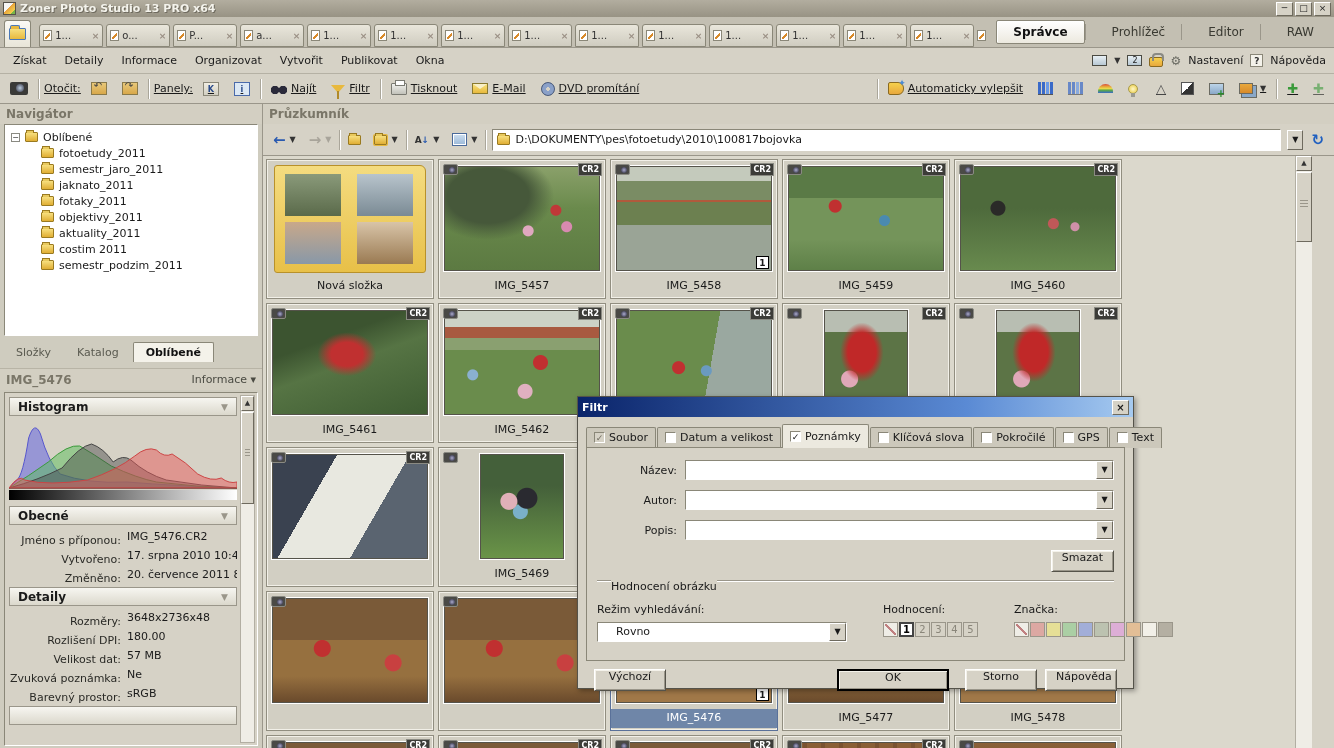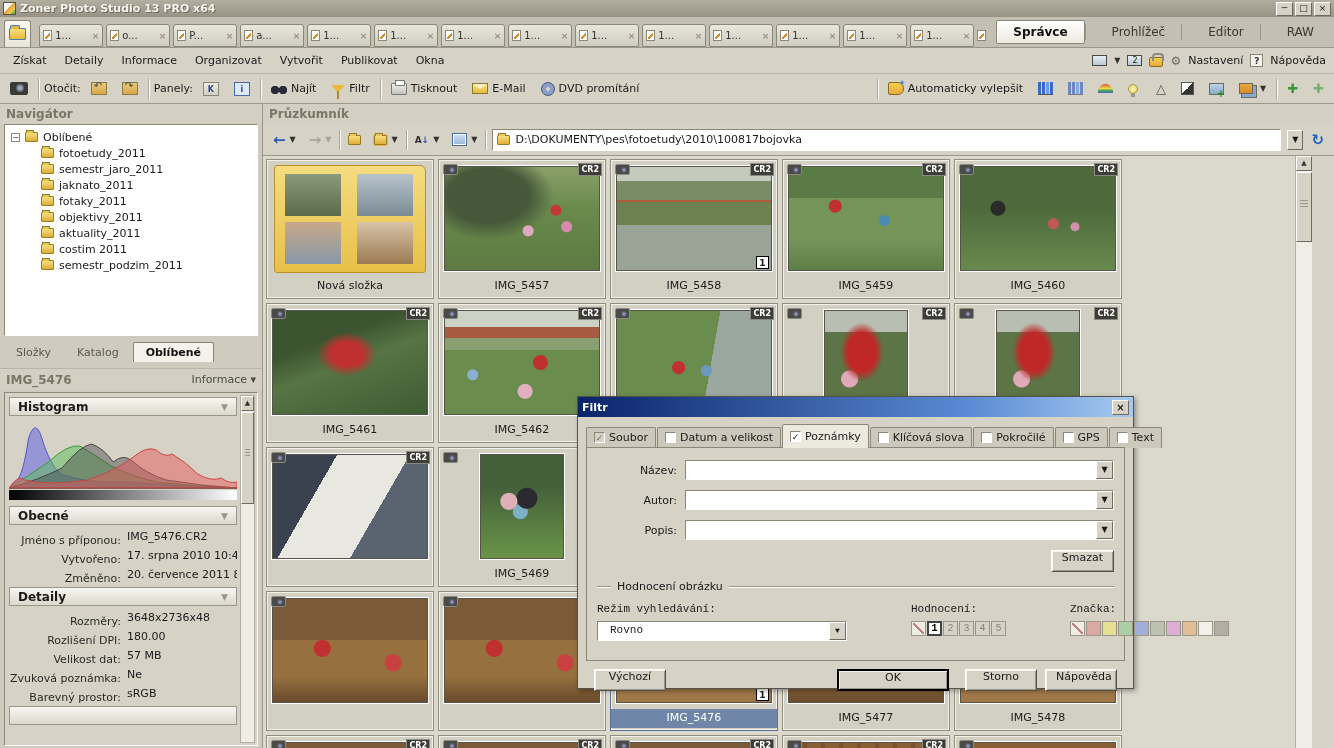--- a/index.html
+++ b/index.html
@@ -34,21 +34,21 @@
   .menuitem { padding:4px 9px; font-size:11px; }
   .menuright { margin-left:auto; display:flex; align-items:center; gap:7px; padding-right:4px; }
   .scrico { width:15px; height:11px; border:1px solid #4a4a42; background:linear-gradient(#e8f0f4,#b8c8d4); font-size:8px; text-align:center; line-height:10px; }
   .caret { font-size:8px; color:#333; }
   .lockico { width:14px; height:10px; background:linear-gradient(#f5d04c,#e8a83d); border:1px solid #8a6a20; border-radius:2px; position:relative; margin-top:3px; }
   .lockico::before { content:""; position:absolute; top:-5px; left:2px; width:8px; height:6px; border:2px solid #8a8a84; border-bottom:none; border-radius:4px 4px 0 0; }
   .gearico { font-size:12px; color:#6a6a62; }
   .helpico { width:13px; height:13px; border:1px solid #8a8778; background:#f4f2ea; text-align:center; line-height:12px; font-size:9px; font-weight:bold; color:#333; }
 
   
-  .toolbar { height:30px; background:#d6d2c6; display:flex; align-items:center; padding:0 5px; gap:5px; border-bottom:1px solid #9a968a; }
+  .toolbar { height:30px; background:#d6d2c6; display:flex; align-items:center; padding:0 5px; gap:5px; border-bottom:1px solid #9a968a;text-decoration:underline; }
   .tbtn { height:24px; display:flex; align-items:center; gap:4px; padding:0 4px; border:1px solid transparent; }
   .tsep { width:1px; height:20px; background:#aaa69a; box-shadow:1px 0 0 #fff; }
   .camico2 { width:18px; height:13px; background:#3a3a38; border-radius:2px; position:relative; }
   .camico2::after { content:""; position:absolute; left:6px; top:2px; width:8px; height:8px; border-radius:50%; background:radial-gradient(#bcd,#334); }
   .rotico { width:16px; height:13px; background:linear-gradient(#e8c87a,#d8a84a); border:1px solid #8a7a4a; position:relative; }
   .rotico::after { content:"↶"; position:absolute; left:2px; top:-3px; font-size:10px; color:#444; }
   .rotico.r::after { content:"↷"; }
   .panico { width:16px; height:14px; background:linear-gradient(#f0ede2,#d2cfc2); border:1px solid #8a8778; font-size:8px; font-weight:bold; text-align:center; line-height:13px; color:#2a4a8a; }
   .panico.sel { border:1px solid #4a6aaa; background:#dce8f4; }
   .binoc { width:16px; height:12px; position:relative; background:
@@ -208,28 +208,28 @@
   .dbody { padding:7px 8px 0 8px; }
   .dtabs { display:flex; align-items:flex-end; height:24px; }
   .dtab { display:flex; align-items:center; gap:4px; padding:3px 7px 4px 7px; border:1px solid #8a8778; border-bottom:none; border-radius:2px 2px 0 0; background:#ccc8bb; margin-right:1px; height:21px; font-size:11px; white-space:nowrap; }
   .dtab.active { background:#ece9df; height:24px; position:relative; z-index:2; }
   .cb { width:11px; height:11px; background:#fff; border:1px solid; border-color:#8a8778 #fff #fff #8a8778; font-size:9px; line-height:10px; text-align:center; color:#111; flex:none; }
   .cb.gray { background:#d6d2c6; color:#6e6a5e; }
   .dcontent { border:1px solid #8a8778; background:#d6d2c6; margin-top:-1px; padding:12px 10px 10px 10px; height:214px; position:relative; }
   .frow { display:flex; align-items:center; margin-bottom:10px; }
   .frow .flbl { width:88px; text-align:right; padding-right:8px; }
   .combo { flex:1; height:20px; background:#fff; border:1px solid; border-color:#8a8778 #fff #fff #8a8778; display:flex; }
-  .combo .cval { flex:1; padding:2px 12px; }
+  .combo .cval { flex:1; padding:2px 18px; }
   .combo .cbtn { width:17px; background:#d6d2c6; border:1px solid; border-color:#fff #6e6a5e #6e6a5e #fff; text-align:center; font-size:8px; line-height:16px; }
   .btn { height:22px; background:#d6d2c6; border:1px solid; border-color:#fff #55534a #55534a #fff; box-shadow:inset 1px 1px 0 #f4f2ea, inset -1px -1px 0 #9a968a; font-size:11px; text-align:center; padding:0 10px; }
   .smazrow { display:flex; justify-content:flex-end; margin:2px 0 8px 0; }
-  .groupline { display:flex; align-items:center; gap:6px; color:#1a1a1a; margin:4px 0 10px 0; }
+  .groupline { display:flex; align-items:flex-start; color:#1a1a1a; margin:4px 0 10px 0; }
   .gl { height:1px; background:#9a968a; box-shadow:0 1px 0 #fff; }
   .gl.s { width:14px; } .gl.f { flex:1; }
-  .ratrow { display:flex; gap:64px;font-family:Liberation Mono, monospace; }
+  .ratrow { display:flex; gap:36px; }
   .ratcol .rlbl { margin-bottom:6px; display:block; }
   .ratboxes { display:flex; gap:1px; }
   .rbox { width:15px; height:15px; border:1px solid #9a968a; background:#d6d2c6; font-size:10px; text-align:center; line-height:13px; color:#8a867a; position:relative; }
   .rbox.slash { background:#efede6; }
   .rbox.slash::after { content:""; position:absolute; left:1px; top:1px; right:1px; bottom:1px; background:linear-gradient(45deg,transparent 44%,#c08080 44%,#c08080 56%,transparent 56%); }
   .rbox.on { background:#fff; color:#000; font-weight:bold; border:2px solid #444; line-height:11px; }
   .swatch { width:15px; height:15px; border:1px solid #9a968a; }
   .dfoot { display:flex; align-items:center; padding:8px 8px 0 8px; }
   .dfoot .spacer { flex:1; }
   .btn.ok { border:2px solid #000; font-weight:normal; width:112px; margin-right:8px; }

